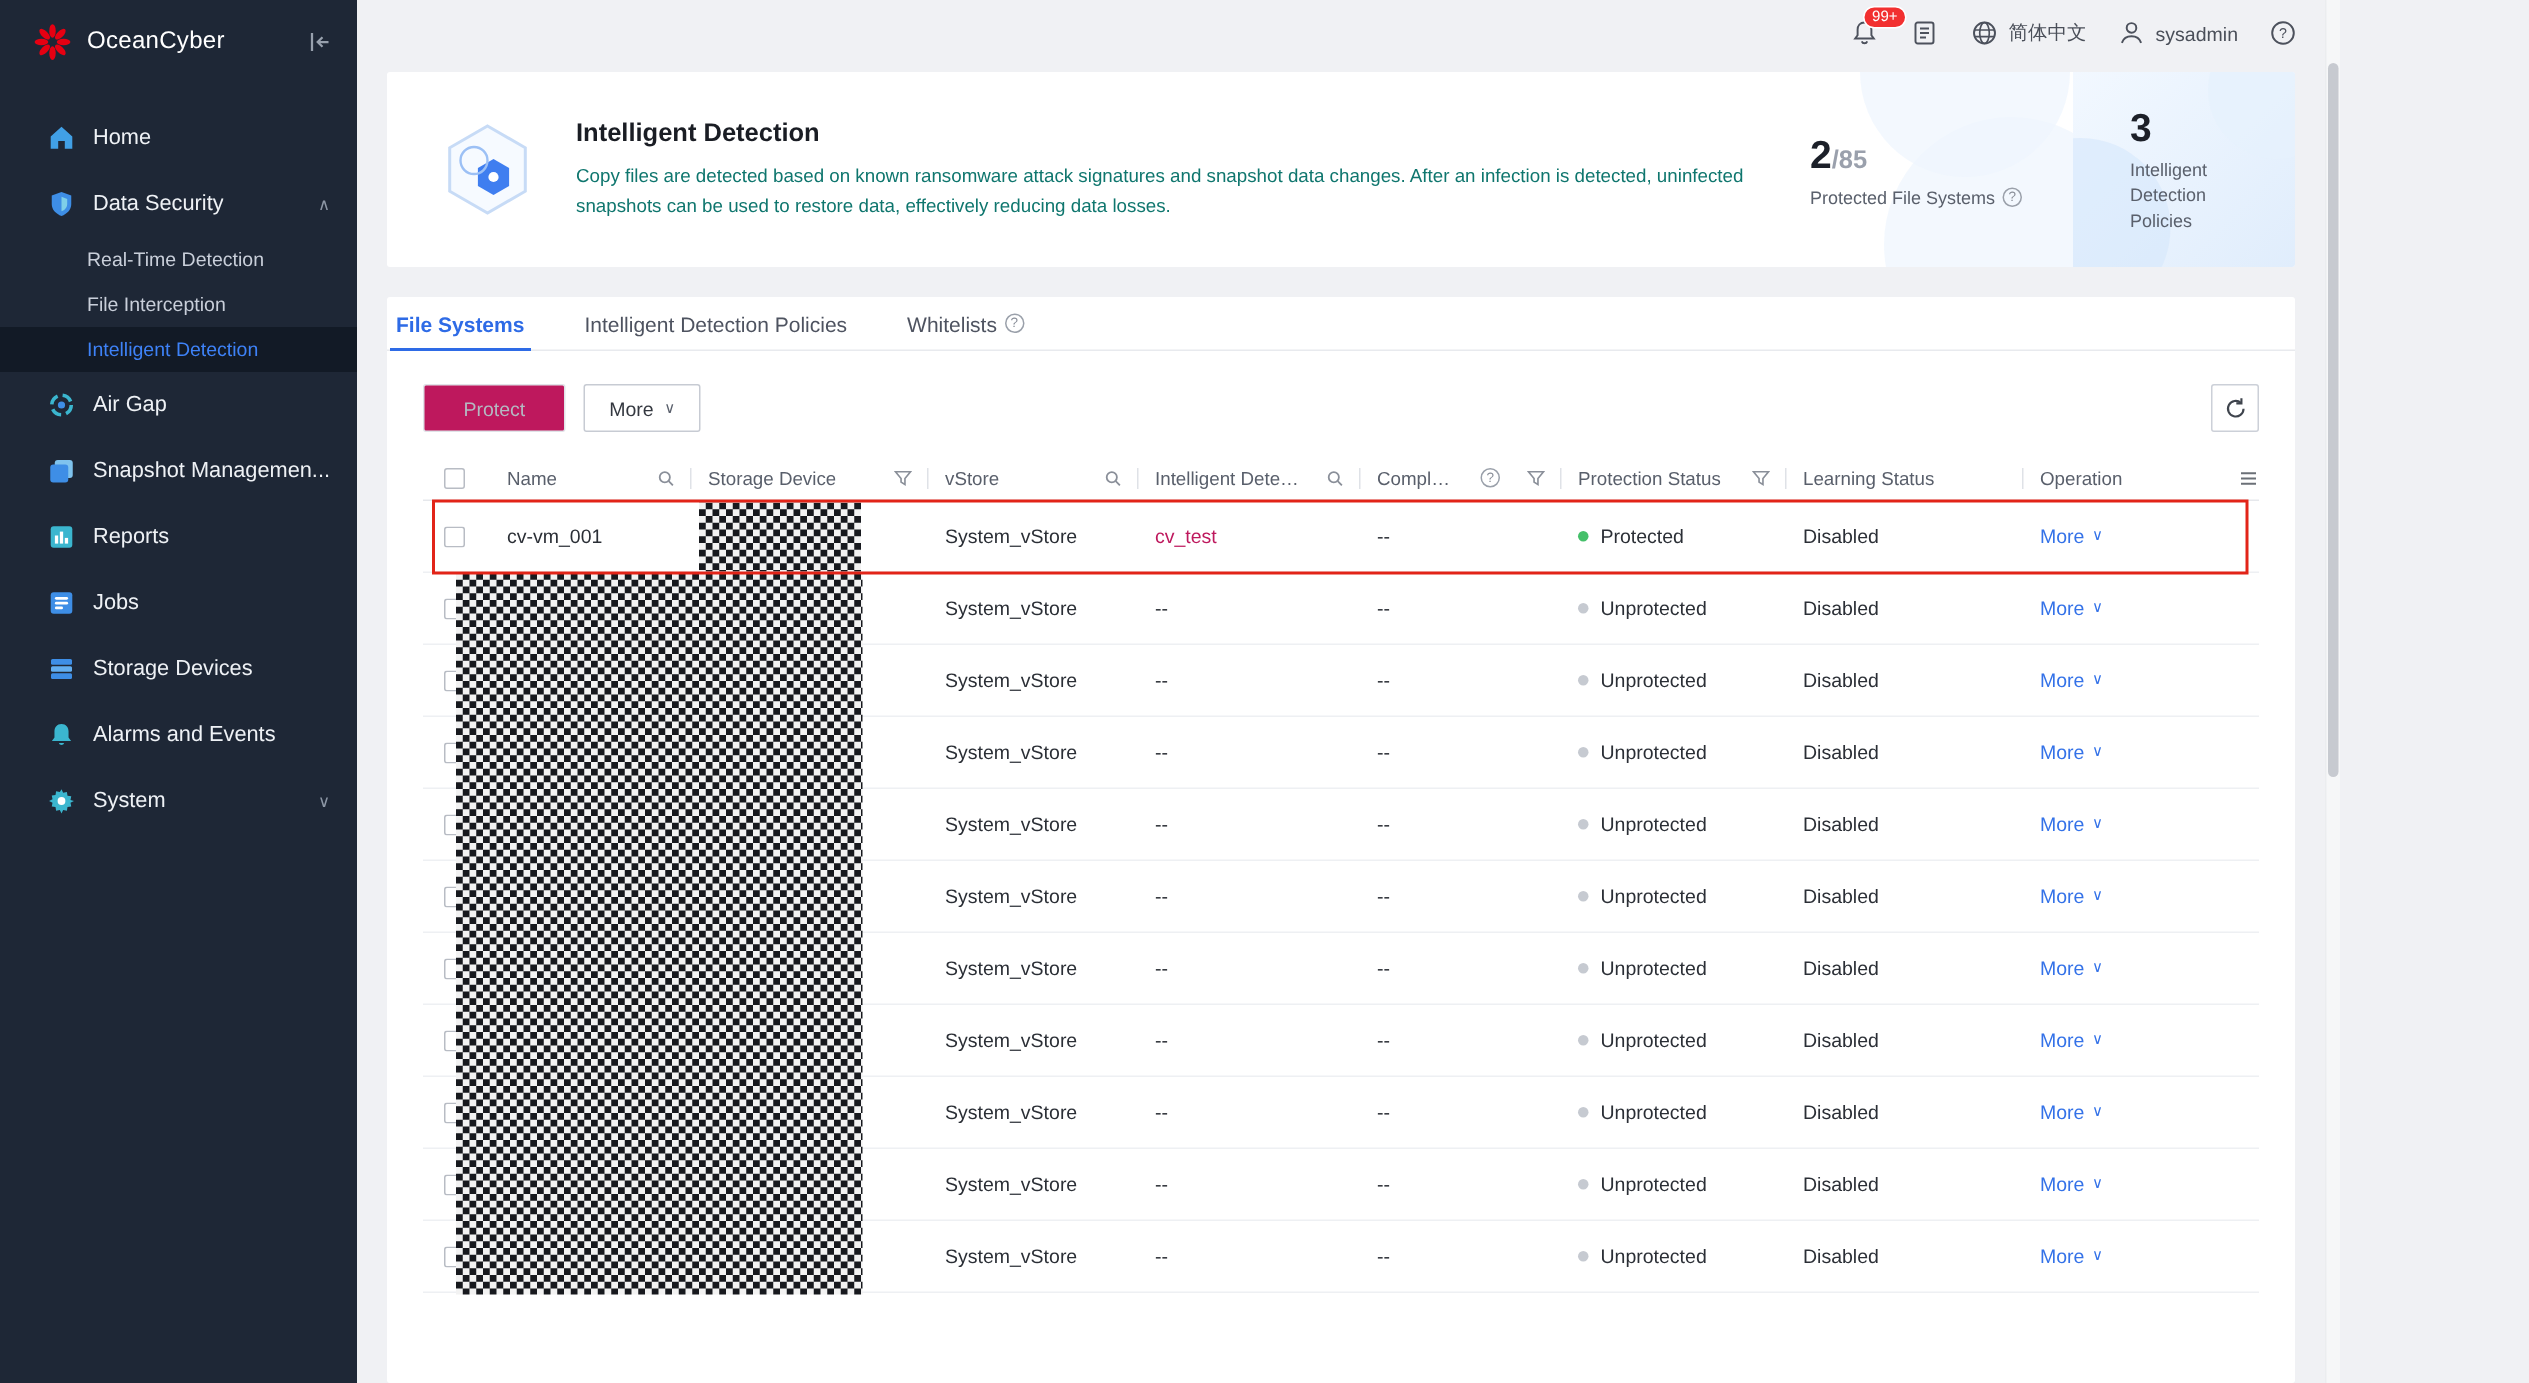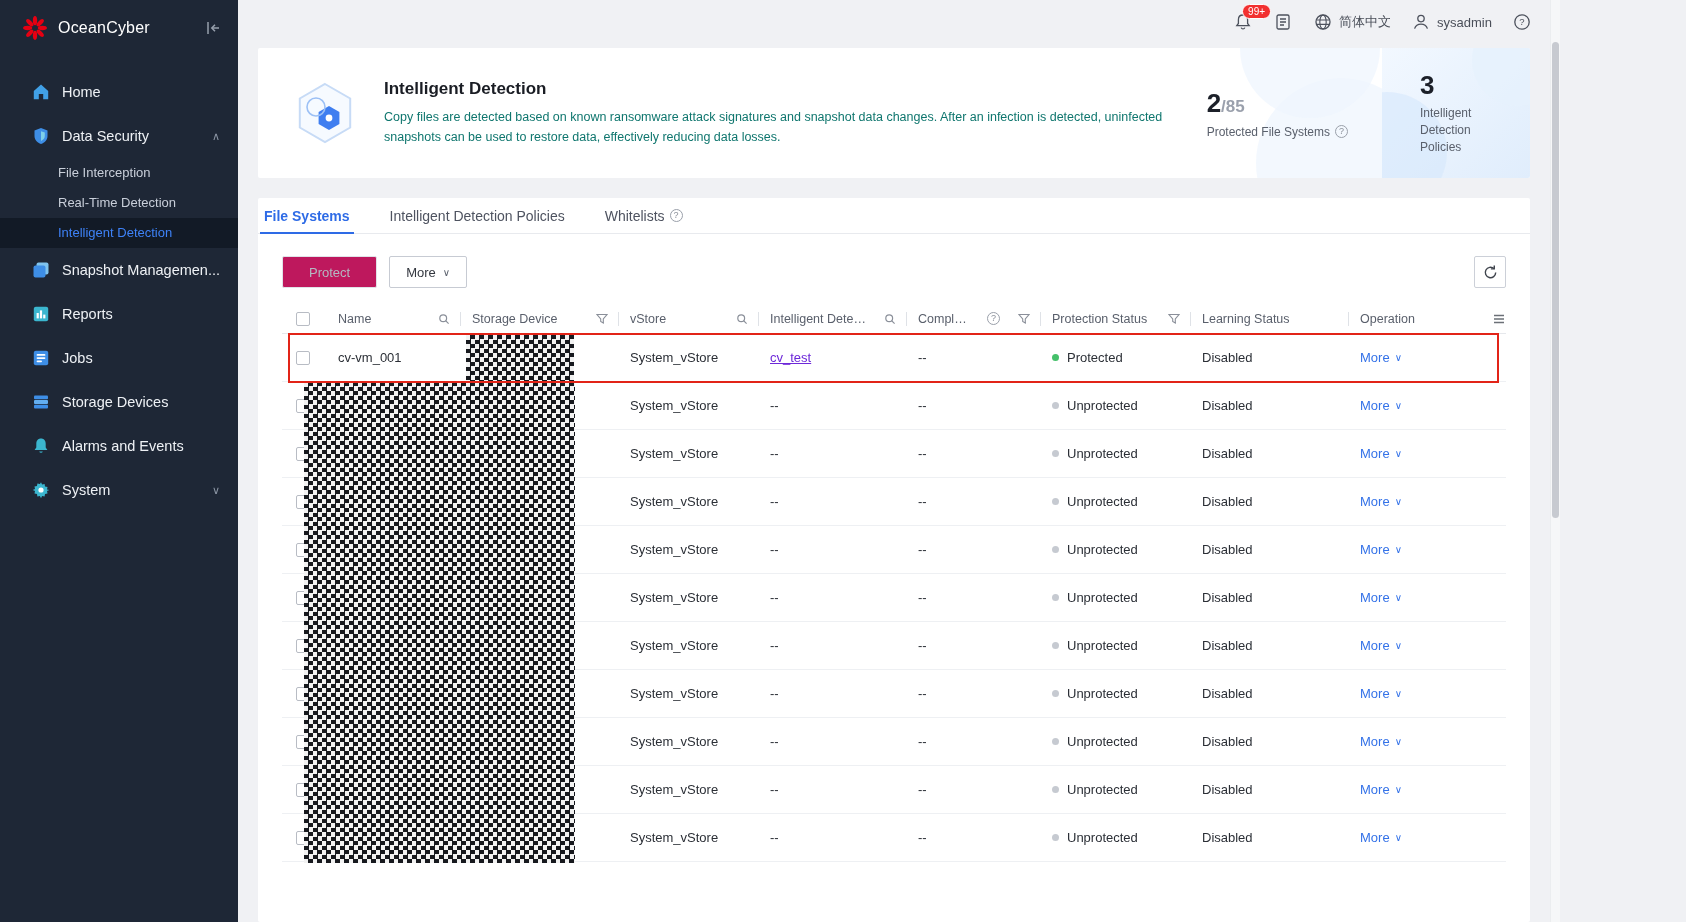--- a/index.html
+++ b/index.html
@@ -72,21 +72,21 @@
   .th .ctrl { margin-left:auto; display:flex; align-items:center; cursor:pointer; }
   .th.sep::before { content:""; position:absolute; left:0; top:8px; width:1px; height:14px; background:#dfe2e7; }
   .cols-icon { position:absolute; right:0; top:8px; cursor:pointer; }
   .trow { height:48px; border-bottom:1px solid #eef0f3; font-size:13px; color:#2b2f36; background:#fff; }
   .td { padding:0 10px 0 12px; display:flex; align-items:center; white-space:nowrap; overflow:hidden; }
   .td-check,.th-check { padding-left:14px; }
   .cb { width:14px; height:14px; border:1px solid #b8bcc4; border-radius:2px; background:#fff; display:inline-block; cursor:pointer; }
   .dot { width:7px; height:7px; border-radius:50%; display:inline-block; margin-right:8px; flex-shrink:0; }
   .dot.green { background:#45c06a; }
   .dot.gray { background:#c6cad1; }
-  .link { color:#6d28d9; cursor:pointer;text-decoration:underline; }
+  .link { color:#be185d; cursor:pointer; }
   .more-link { color:#3472e8; cursor:pointer; display:inline-flex; align-items:center; gap:5px; }
   .more-link .chev { color:#3472e8; }
 
   .redact { position:absolute; z-index:2;
     background:repeating-conic-gradient(#17191e 0% 25%, #f2f2f2 0% 50%);
     background-size:9px 9px; }
   .redact-a { top:31px; left:184px; width:108px; height:46px; }
   .redact-b { top:78px; left:22px; width:271px; height:481px; }
   .annotation { position:absolute; z-index:3; top:29px; left:6px; right:7px; height:50px; border:2px solid #e22418; pointer-events:none; }
 
@@ -139,23 +139,32 @@
         <div class="nav-item">
           <span class="nav-ico">
             <svg viewBox="0 0 18 18">
               <path fill="#3e8ee6" d="M9 1 15.5 3.4V9c0 4-2.9 6.6-6.5 8C5.4 15.6 2.5 13 2.5 9V3.4Z"></path>
               <path fill="#7fd0e8" d="M9 4.2 12.8 5.6V9c0 2.4-1.7 4-3.8 4.9Z"></path>
             </svg>
           </span>
           <span class="nav-label">Data Security</span>
           <span class="nav-chev">∧</span>
         </div>
+        <div class="nav-sub">Real-Time Detection</div>
         <div class="nav-sub">File Interception</div>
-        <div class="nav-sub">Real-Time Detection</div>
         <div class="nav-sub active">Intelligent Detection</div>
+        <div class="nav-item">
+          <span class="nav-ico">
+            <svg viewBox="0 0 18 18">
+              <circle cx="9" cy="9" r="6.5" fill="none" stroke="#3bb6cf" stroke-width="2.4" stroke-dasharray="7 3.4"></circle>
+              <circle cx="9" cy="9" r="2.4" fill="#3e8ee6"></circle>
+            </svg>
+          </span>
+          <span class="nav-label">Air Gap</span>
+        </div>
         <div class="nav-item">
           <span class="nav-ico">
             <svg viewBox="0 0 18 18">
               <rect x="4.5" y="1.6" width="12" height="12" rx="2" fill="#7fc3ee"></rect>
               <rect x="1.5" y="4.6" width="12" height="12" rx="2" fill="#3e8ee6"></rect>
             </svg>
           </span>
           <span class="nav-label">Snapshot Managemen...</span>
         </div>
         <div class="nav-item">

